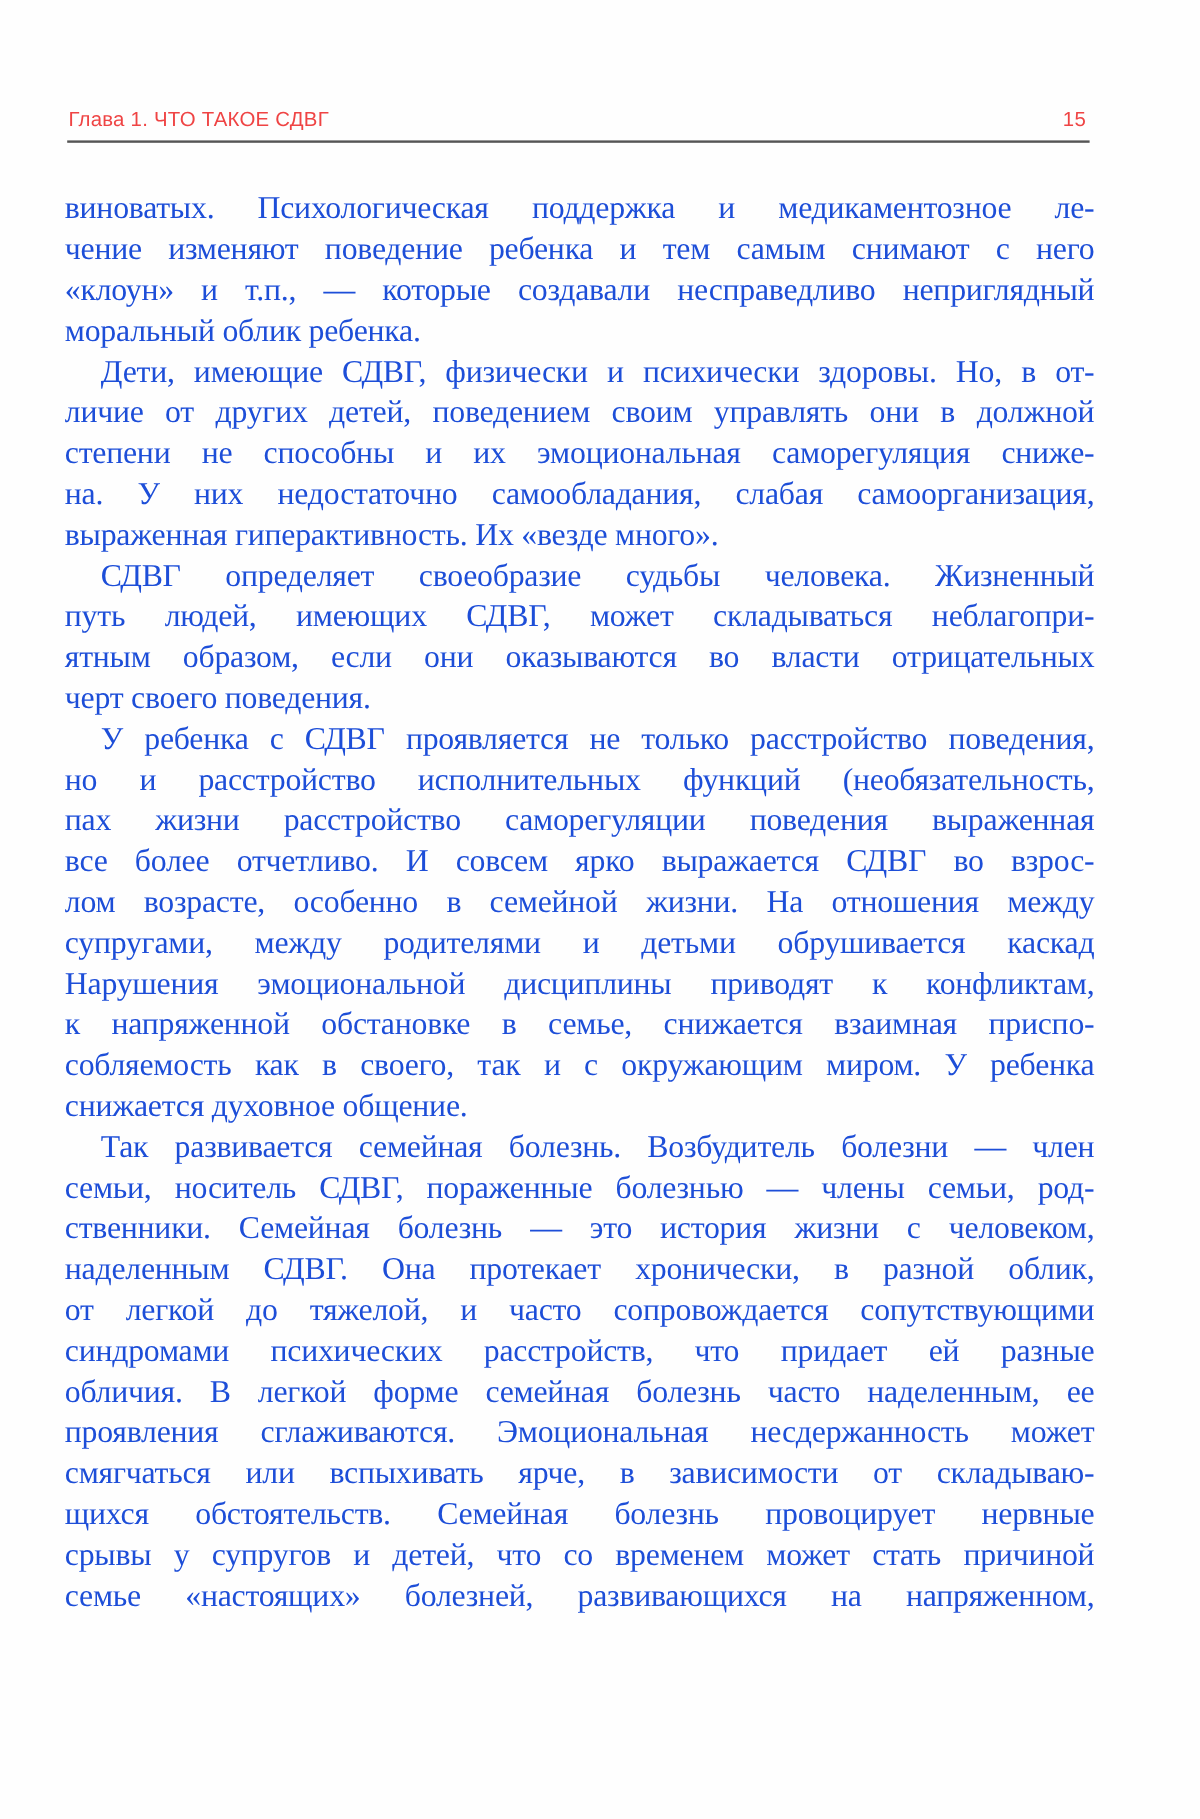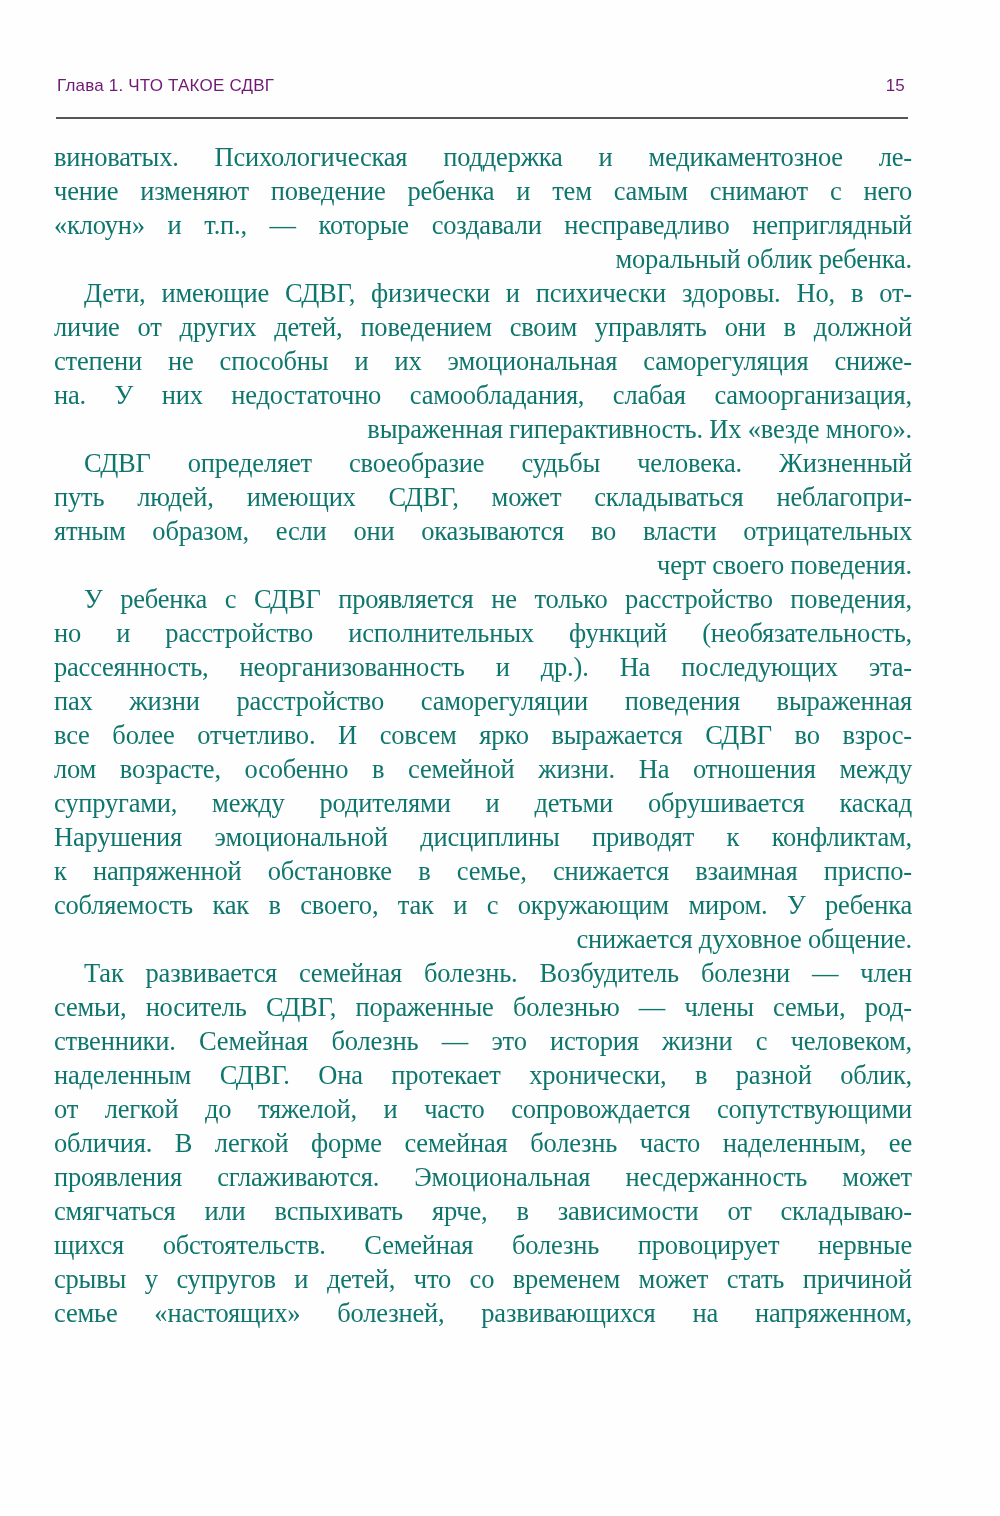--- a/index.html
+++ b/index.html
@@ -11,53 +11,53 @@
     position: relative;
     width: 1000px;
     height: 1516px;
     background: #fefefe;
     overflow: hidden;
     font-family: "Liberation Serif", "DejaVu Serif", serif;
   }
   .page-header {
     position: absolute;
     left: 57px;
-    top: 76px;
+    top: 90px;
     width: 848px;
     display: flex;
     justify-content: space-between;
     align-items: baseline;
     font-family: "Liberation Sans", "DejaVu Sans", sans-serif;
     font-size: 17px;
-    color: #701a75;
+    color: #ef4444;
     letter-spacing: 0.2px;
   }
   .header-rule {
     position: absolute;
     left: 56px;
     top: 117px;
     width: 852px;
     height: 2px;
     background: #555555;
   }
   .text-body {
     position: absolute;
     left: 54px;
-    top: 140px;
+    top: 156px;
     width: 858px;
     font-size: 26.5px;
     line-height: 34px;
-    color: #0f766e;
+    color: #1d4ed8;
     letter-spacing: -0.2px;
   }
   .paragraph { margin: 0; padding: 0; }
   .line {
     height: 34px;
     white-space: normal;
-    text-align: right;
+    text-align: left;
   }
   .line.just {
     text-align: justify;
     text-align-last: justify;
   }
   .line.indent {
     padding-left: 30px;
   }
 </style>
 </head>
@@ -88,36 +88,36 @@
       </div>
       <div class="paragraph">
         <div class="line just indent">СДВГ определяет своеобразие судьбы человека. Жизненный</div>
         <div class="line just">путь людей, имеющих СДВГ, может складываться неблагопри-</div>
         <div class="line just">ятным образом, если они оказываются во власти отрицательных</div>
         <div class="line">черт своего поведения.</div>
       </div>
       <div class="paragraph">
         <div class="line just indent">У ребенка с СДВГ проявляется не только расстройство поведения,</div>
         <div class="line just">но и расстройство исполнительных функций (необязательность,</div>
-        <div class="line just">рассеянность, неорганизованность и др.). На последующих эта-</div>
         <div class="line just">пах жизни расстройство саморегуляции поведения выраженная</div>
         <div class="line just">все более отчетливо. И совсем ярко выражается СДВГ во взрос-</div>
         <div class="line just">лом возрасте, особенно в семейной жизни. На отношения между</div>
         <div class="line just">супругами, между родителями и детьми обрушивается каскад</div>
         <div class="line just">Нарушения эмоциональной дисциплины приводят к конфликтам,</div>
         <div class="line just">к напряженной обстановке в семье, снижается взаимная приспо-</div>
         <div class="line just">собляемость как в своего, так и с окружающим миром. У ребенка</div>
         <div class="line">снижается духовное общение.</div>
       </div>
       <div class="paragraph">
         <div class="line just indent">Так развивается семейная болезнь. Возбудитель болезни — член</div>
         <div class="line just">семьи, носитель СДВГ, пораженные болезнью — члены семьи, род-</div>
         <div class="line just">ственники. Семейная болезнь — это история жизни с человеком,</div>
         <div class="line just">наделенным СДВГ. Она протекает хронически, в разной облик,</div>
         <div class="line just">от легкой до тяжелой, и часто сопровождается сопутствующими</div>
+        <div class="line just">синдромами психических расстройств, что придает ей разные</div>
         <div class="line just">обличия. В легкой форме семейная болезнь часто наделенным, ее</div>
         <div class="line just">проявления сглаживаются. Эмоциональная несдержанность может</div>
         <div class="line just">смягчаться или вспыхивать ярче, в зависимости от складываю-</div>
         <div class="line just">щихся обстоятельств. Семейная болезнь провоцирует нервные</div>
         <div class="line just">срывы у супругов и детей, что со временем может стать причиной</div>
         <div class="line just">семье «настоящих» болезней, развивающихся на напряженном,</div>
       </div>
     </div>
 
 </div>

